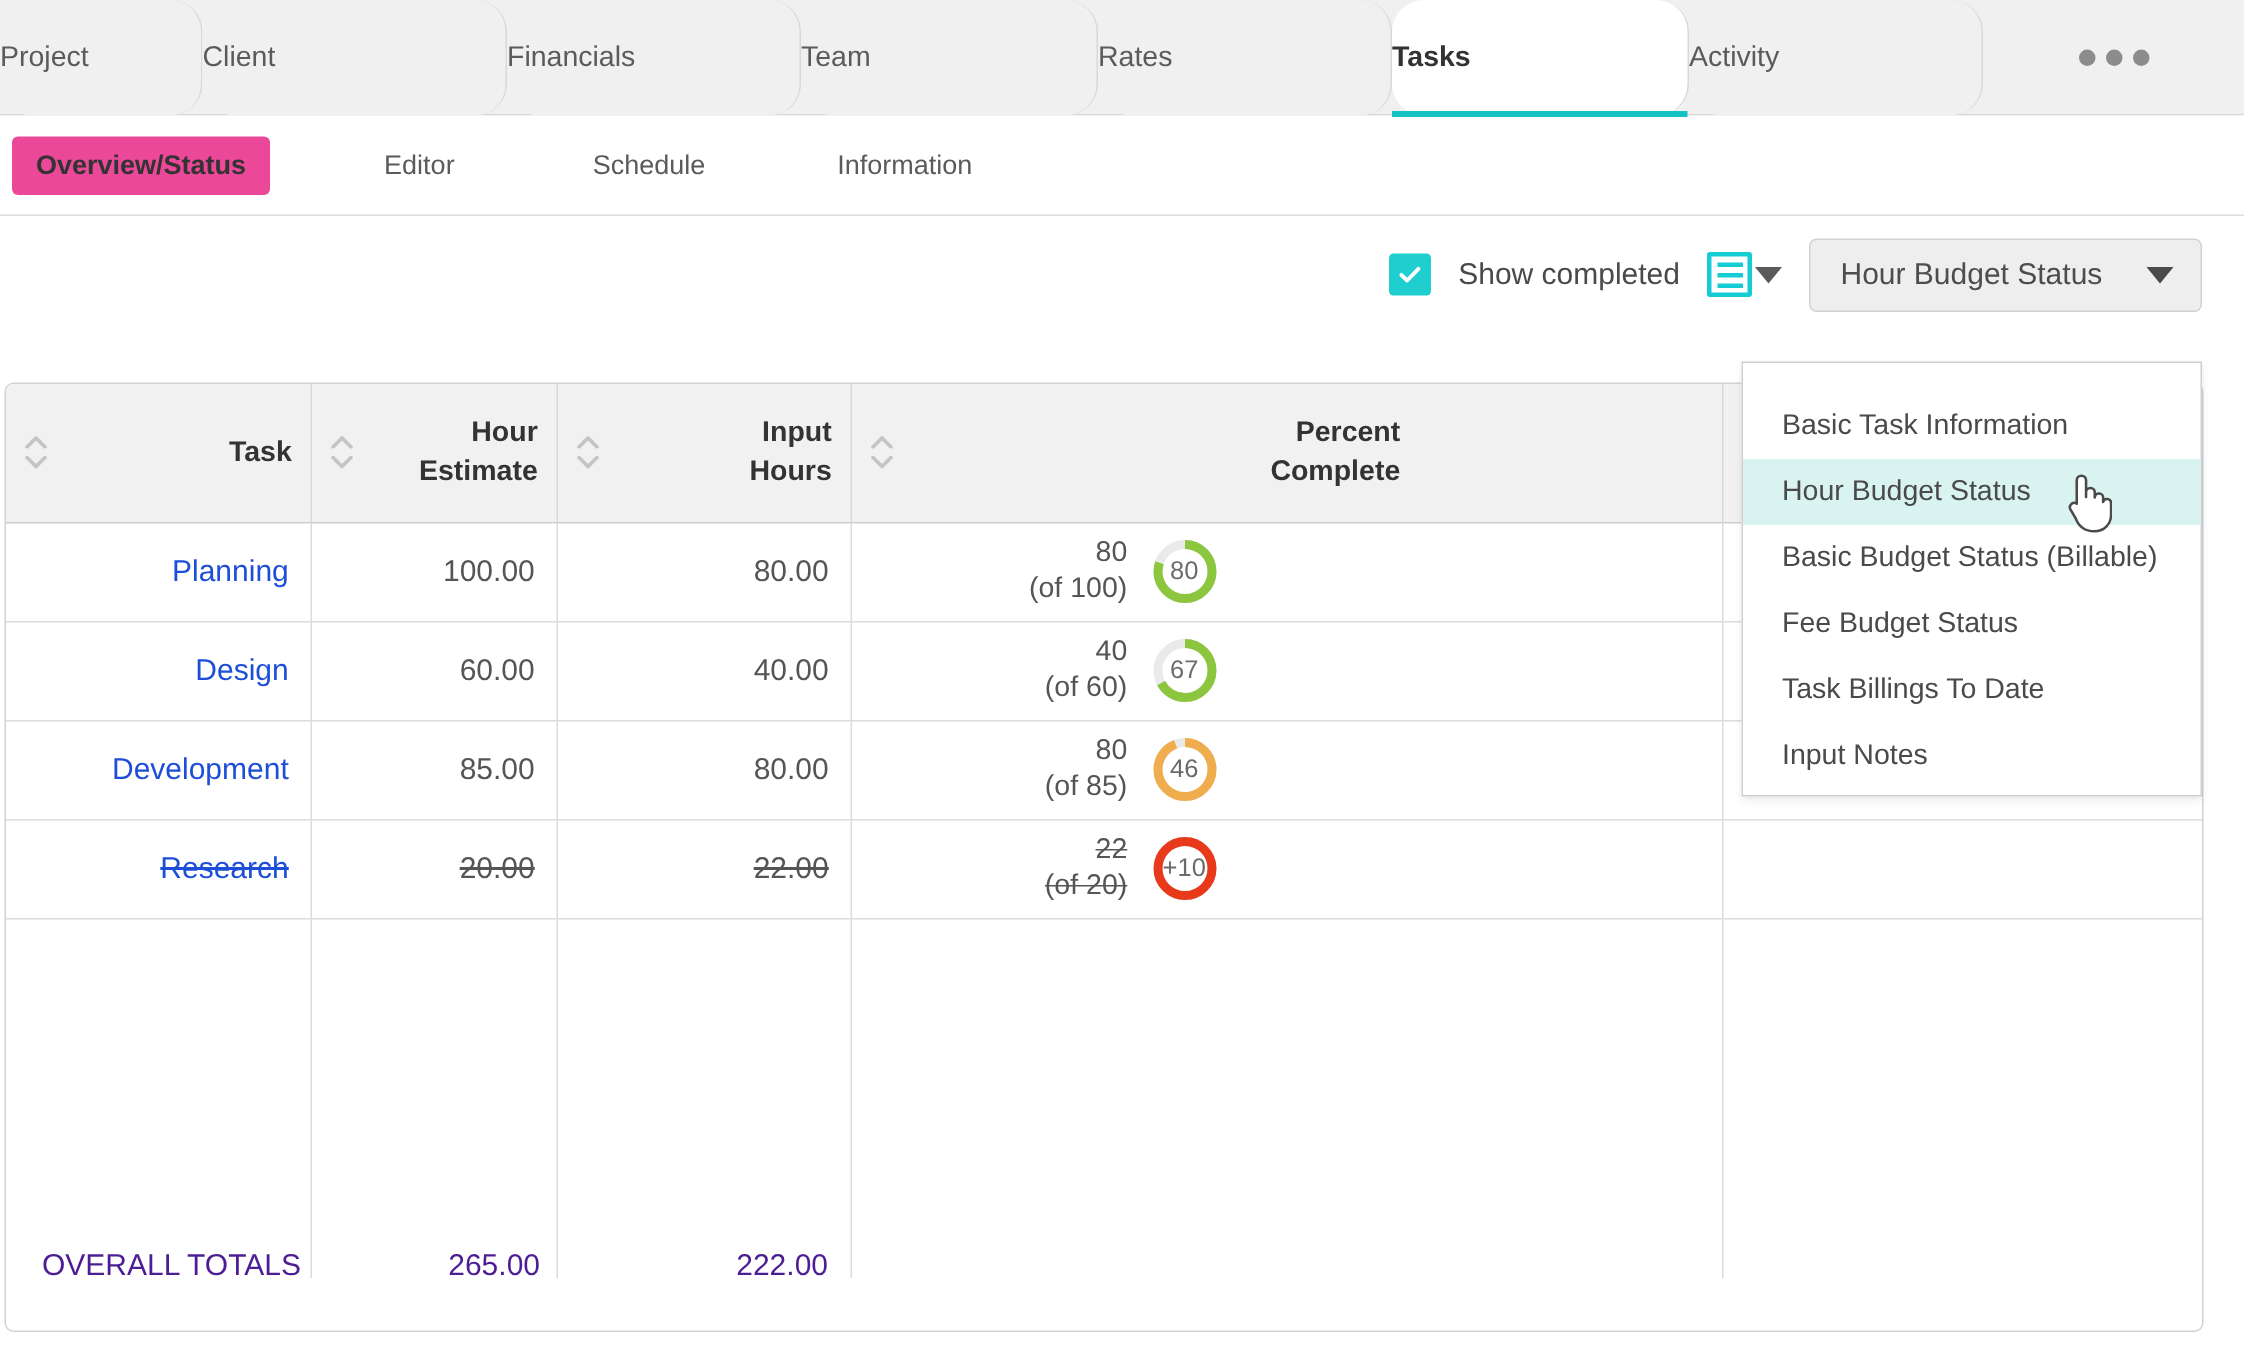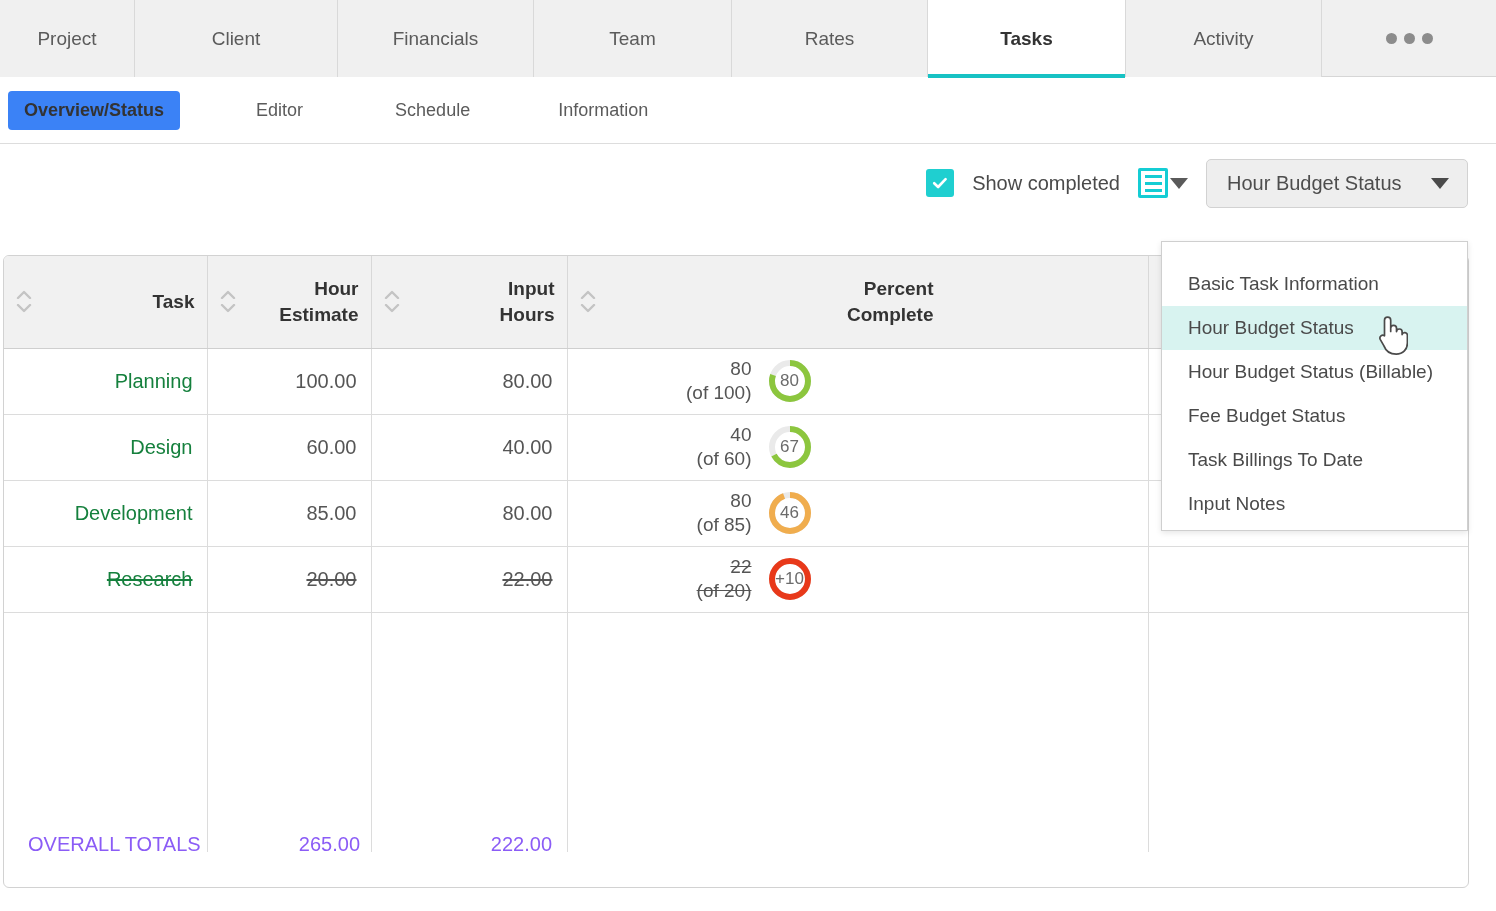--- a/index.html
+++ b/index.html
@@ -15,28 +15,28 @@
   .tabbar {
     display: flex;
     height: 77px;
     background: #f0f0f0;
     border-bottom: 1px solid #d6d6d6;
   }
   .tab {
     flex: 0 0 auto;
     display: flex;
     align-items: center;
-    justify-content: center;
     font-size: 19px;
     color: #5b5b5b;
     border-right: 1px solid #d9d9d9;
     position: relative;
     background: #f0f0f0;
     cursor: pointer;
     height: 77px;
+    border-radius: 21px;
   }
   .tab.active {
     background: #ffffff;
     color: #333333;
     font-weight: bold;
     border-right: 1px solid #d9d9d9;
   }
   .tab.active::after {
     content: "";
     position: absolute;
@@ -69,21 +69,21 @@
   }
   .subtab {
     font-size: 18px;
     color: #5b5b5b;
     padding: 9px 16px;
     border-radius: 4px;
     cursor: pointer;
     white-space: nowrap;
   }
   .subtab.active {
-    background: #3b82f6;
+    background: #ec4899;
     color: #333333;
     font-weight: bold;
   }
 
   
   .toolbar {
     height: 78px;
     display: flex;
     align-items: center;
     justify-content: flex-end;
@@ -195,21 +195,21 @@
     height: 66px;
     border-bottom: 1px solid #dcdcdc;
     border-right: 1px solid #dcdcdc;
     font-size: 20px;
     color: #555;
     padding: 0 14px;
     vertical-align: middle;
   }
   td.c-task { text-align: right; }
   td.c-num  { text-align: right; margin-top: 21px; }
-  .tasklink { color: #15803d; cursor: pointer; }
+  .tasklink { color: #1d4ed8; cursor: pointer; }
   tr.done .tasklink, tr.done td.c-num { text-decoration: line-through; }
 
   
   .pc-cell { display: flex; align-items: center; justify-content: flex-start; gap: 15px; padding-left: 78px; }
   .pc-nums { text-align: right; line-height: 1.28; font-size: 19px; color: #555; min-width: 92px; }
   tr.done .pc-nums span { text-decoration: line-through; }
   .donut { position: relative; width: 46px; height: 46px; flex: 0 0 auto; }
   .donut svg { display: block; transform: rotate(0deg); }
   .donut .val {
     position: absolute; inset: 0;
@@ -218,21 +218,21 @@
   }
   tr.done .donut .val { text-decoration: none; }
 
   .spacer-row td { border-right: 1px solid #dcdcdc; border-bottom: none; height: 240px; }
 
   .totals {
     position: absolute;
     left: 0; right: 0; bottom: 0;
     height: 85px;
     display: flex; align-items: center;
-    font-size: 20px; color: #8b5cf6;
+    font-size: 20px; color: #4c1d95;
   }
   .totals .t-label { width: 200px; padding-left: 24px; }
   .totals .t-num { text-align: right; }
 </style>
 </head>
 <body>
 
 <div class="tabbar">
   <div class="tab" style="width:135px">
     <span>Project</span>
@@ -496,21 +496,21 @@
 </div>
 
 <div class="menu">
   <div class="menu-item">
     <span>Basic Task Information</span>
   </div>
   <div class="menu-item sel">
     <span>Hour Budget Status</span>
   </div>
   <div class="menu-item">
-    <span>Hour Budget Status (Billable)</span>
+    <span>Basic Budget Status (Billable)</span>
   </div>
   <div class="menu-item">
     <span>Fee Budget Status</span>
   </div>
   <div class="menu-item">
     <span>Task Billings To Date</span>
   </div>
   <div class="menu-item">
     <span>Input Notes</span>
   </div>

